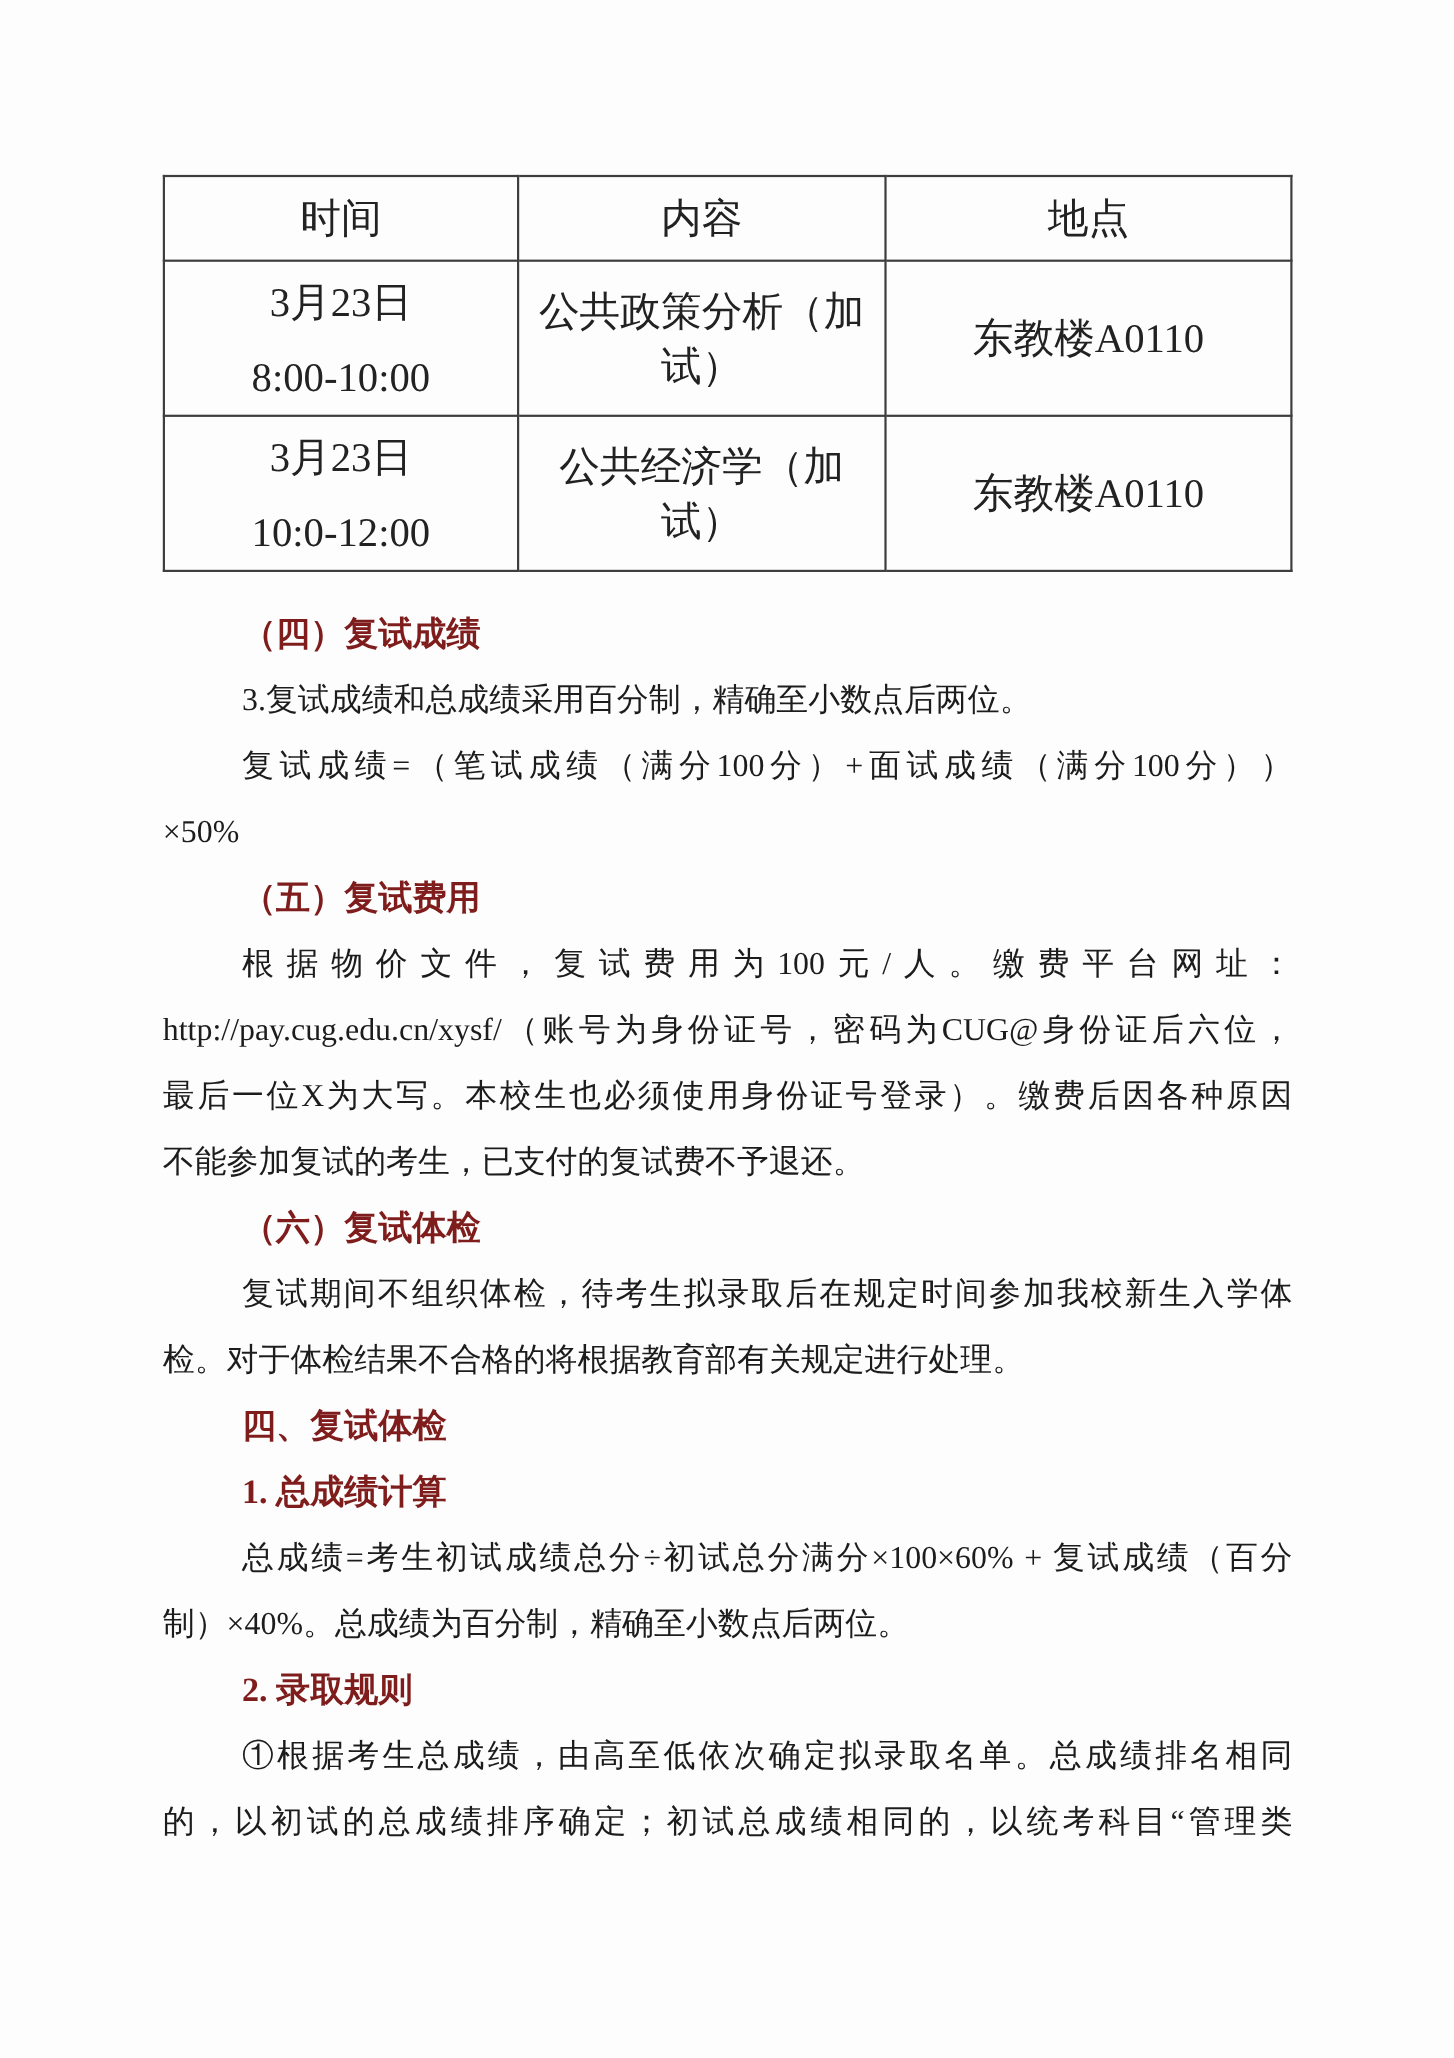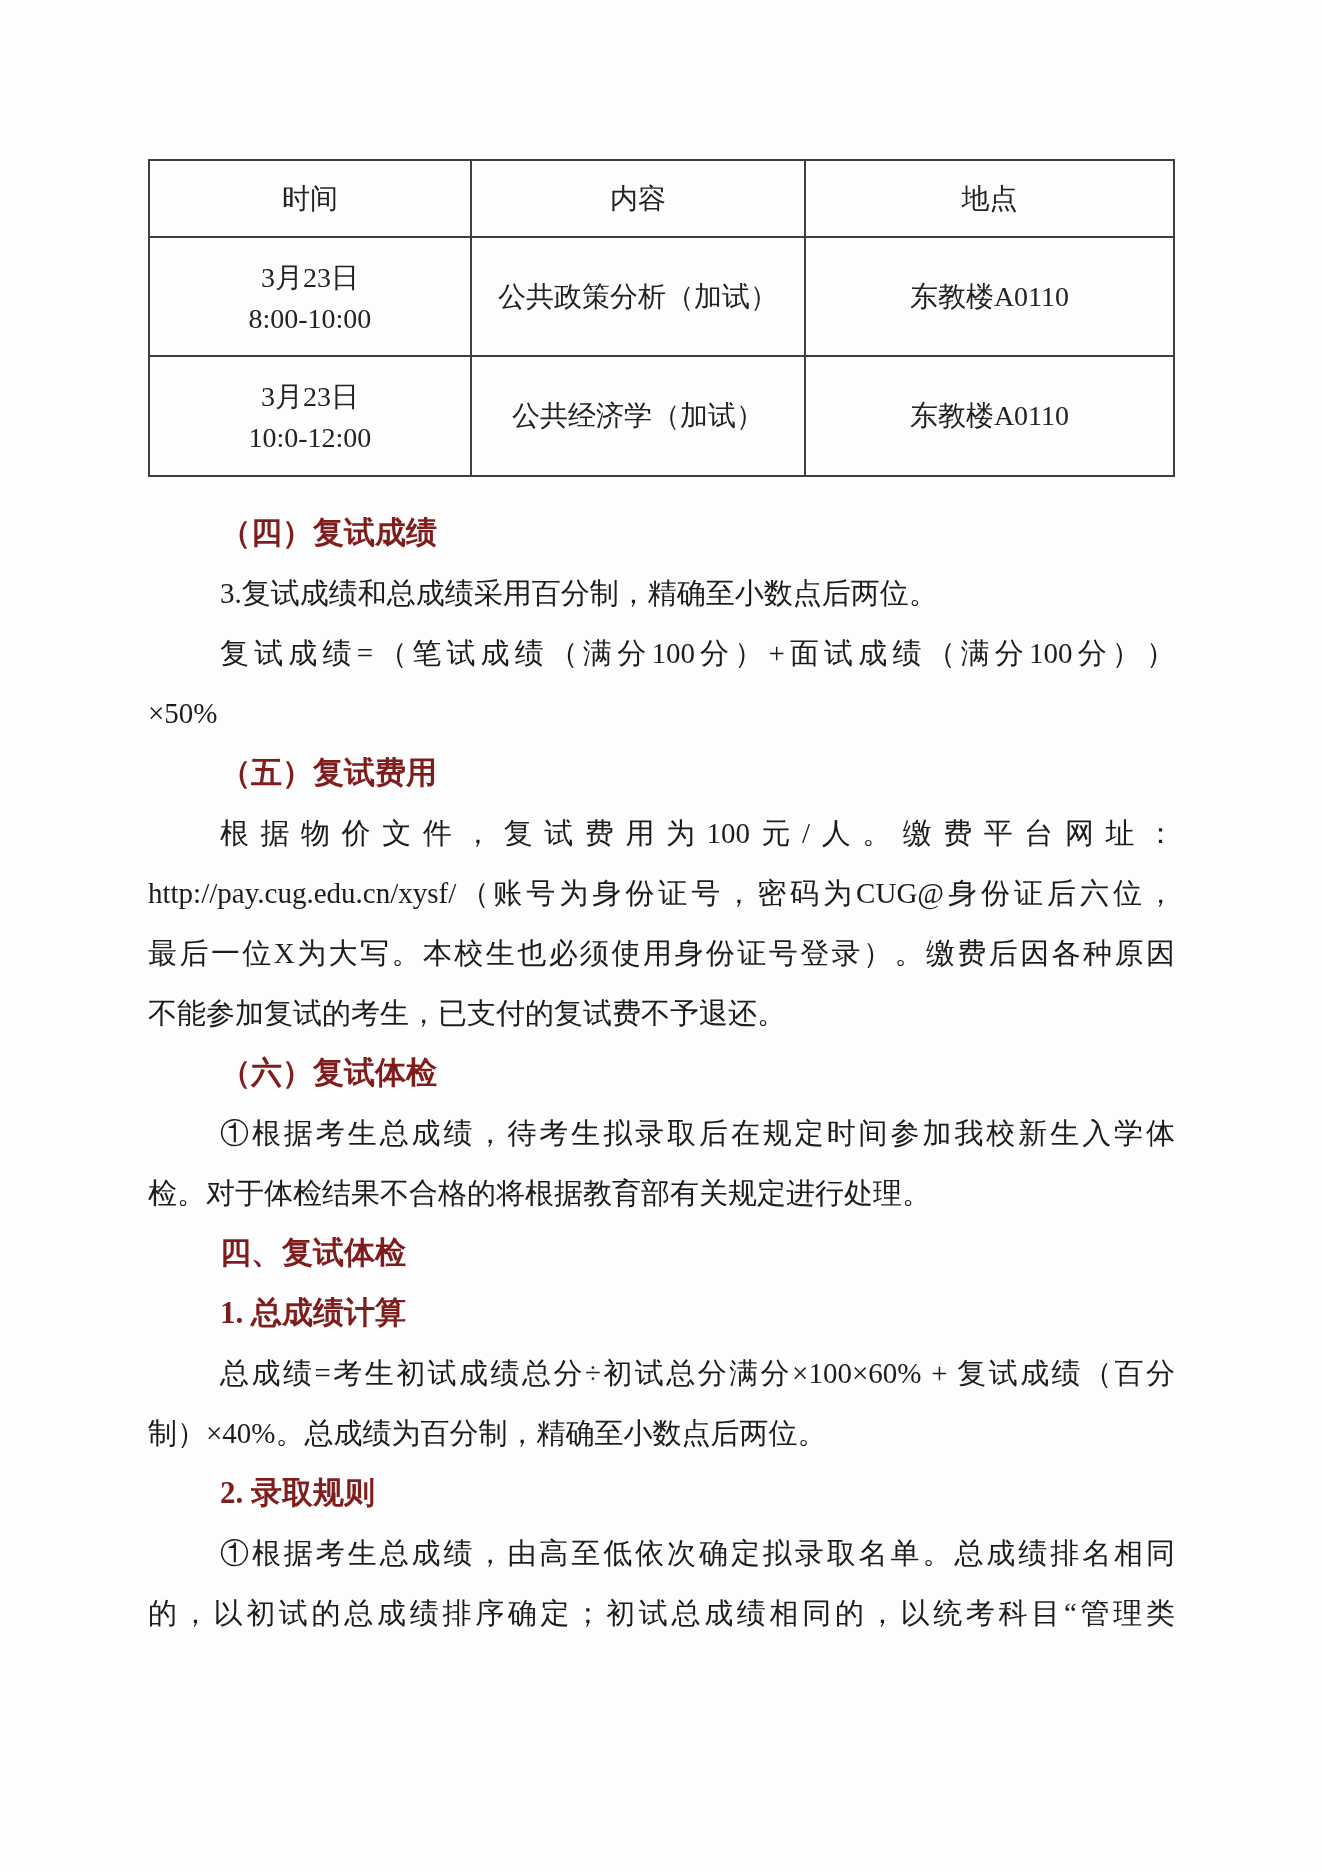--- a/index.html
+++ b/index.html
@@ -27,29 +27,29 @@
     border-collapse: collapse;
     table-layout: fixed;
   }
   table.schedule col.c1 { width: 31.4%; }
   table.schedule col.c2 { width: 32.6%; }
   table.schedule col.c3 { width: 36.0%; }
   table.schedule td, table.schedule th {
     border: 2px solid #3e3e3e;
     text-align: center;
     vertical-align: middle;
-    font-size: 28px;
+    font-size: 37px;
     font-weight: normal;
     padding: 12px;
     color: #222;
   }
   tr.hdr-row  { height: 77px; }
   tr.data-row-1 { height: 119px; }
   tr.data-row-2 { height: 120px; }
-  .time-cell .t2 { margin-top: 6px; }
+  .time-cell .t2 { margin-top: 22px; }
   
   .doc-body {
     margin-top: 26px;
     font-size: 29px;
   }
   .ln {
     line-height: 60px;
     height: 60px;
     white-space: nowrap;
     text-align: left;
@@ -106,21 +106,21 @@
     <div class="ln hd ind">（四）复试成绩</div>
     <div class="ln ind">3.复试成绩和总成绩采用百分制，精确至小数点后两位。</div>
     <div class="ln ind jst">复试成绩=（笔试成绩（满分100分）+面试成绩（满分100分））</div>
     <div class="ln">×50%</div>
     <div class="ln hd ind">（五）复试费用</div>
     <div class="ln ind jst">根据物价文件，复试费用为100元/人。缴费平台网址：</div>
     <div class="ln jst">http://pay.cug.edu.cn/xysf/（账号为身份证号，密码为CUG@身份证后六位，</div>
     <div class="ln jst">最后一位X为大写。本校生也必须使用身份证号登录）。缴费后因各种原因</div>
     <div class="ln">不能参加复试的考生，已支付的复试费不予退还。</div>
     <div class="ln hd ind">（六）复试体检</div>
-    <div class="ln ind jst">①根据考生总成绩，待考生拟录取后在规定时间参加我校新生入学体</div>
+    <div class="ln ind jst">复试期间不组织体检，待考生拟录取后在规定时间参加我校新生入学体</div>
     <div class="ln">检。对于体检结果不合格的将根据教育部有关规定进行处理。</div>
     <div class="ln hd ind">四、复试体检</div>
     <div class="ln hd ind">1. 总成绩计算</div>
     <div class="ln ind jst">总成绩=考生初试成绩总分÷初试总分满分×100×60% + 复试成绩（百分</div>
     <div class="ln">制）×40%。总成绩为百分制，精确至小数点后两位。</div>
     <div class="ln hd ind">2. 录取规则</div>
     <div class="ln ind jst">①根据考生总成绩，由高至低依次确定拟录取名单。总成绩排名相同</div>
     <div class="ln jst">的，以初试的总成绩排序确定；初试总成绩相同的，以统考科目“管理类</div>
   </div>
 

